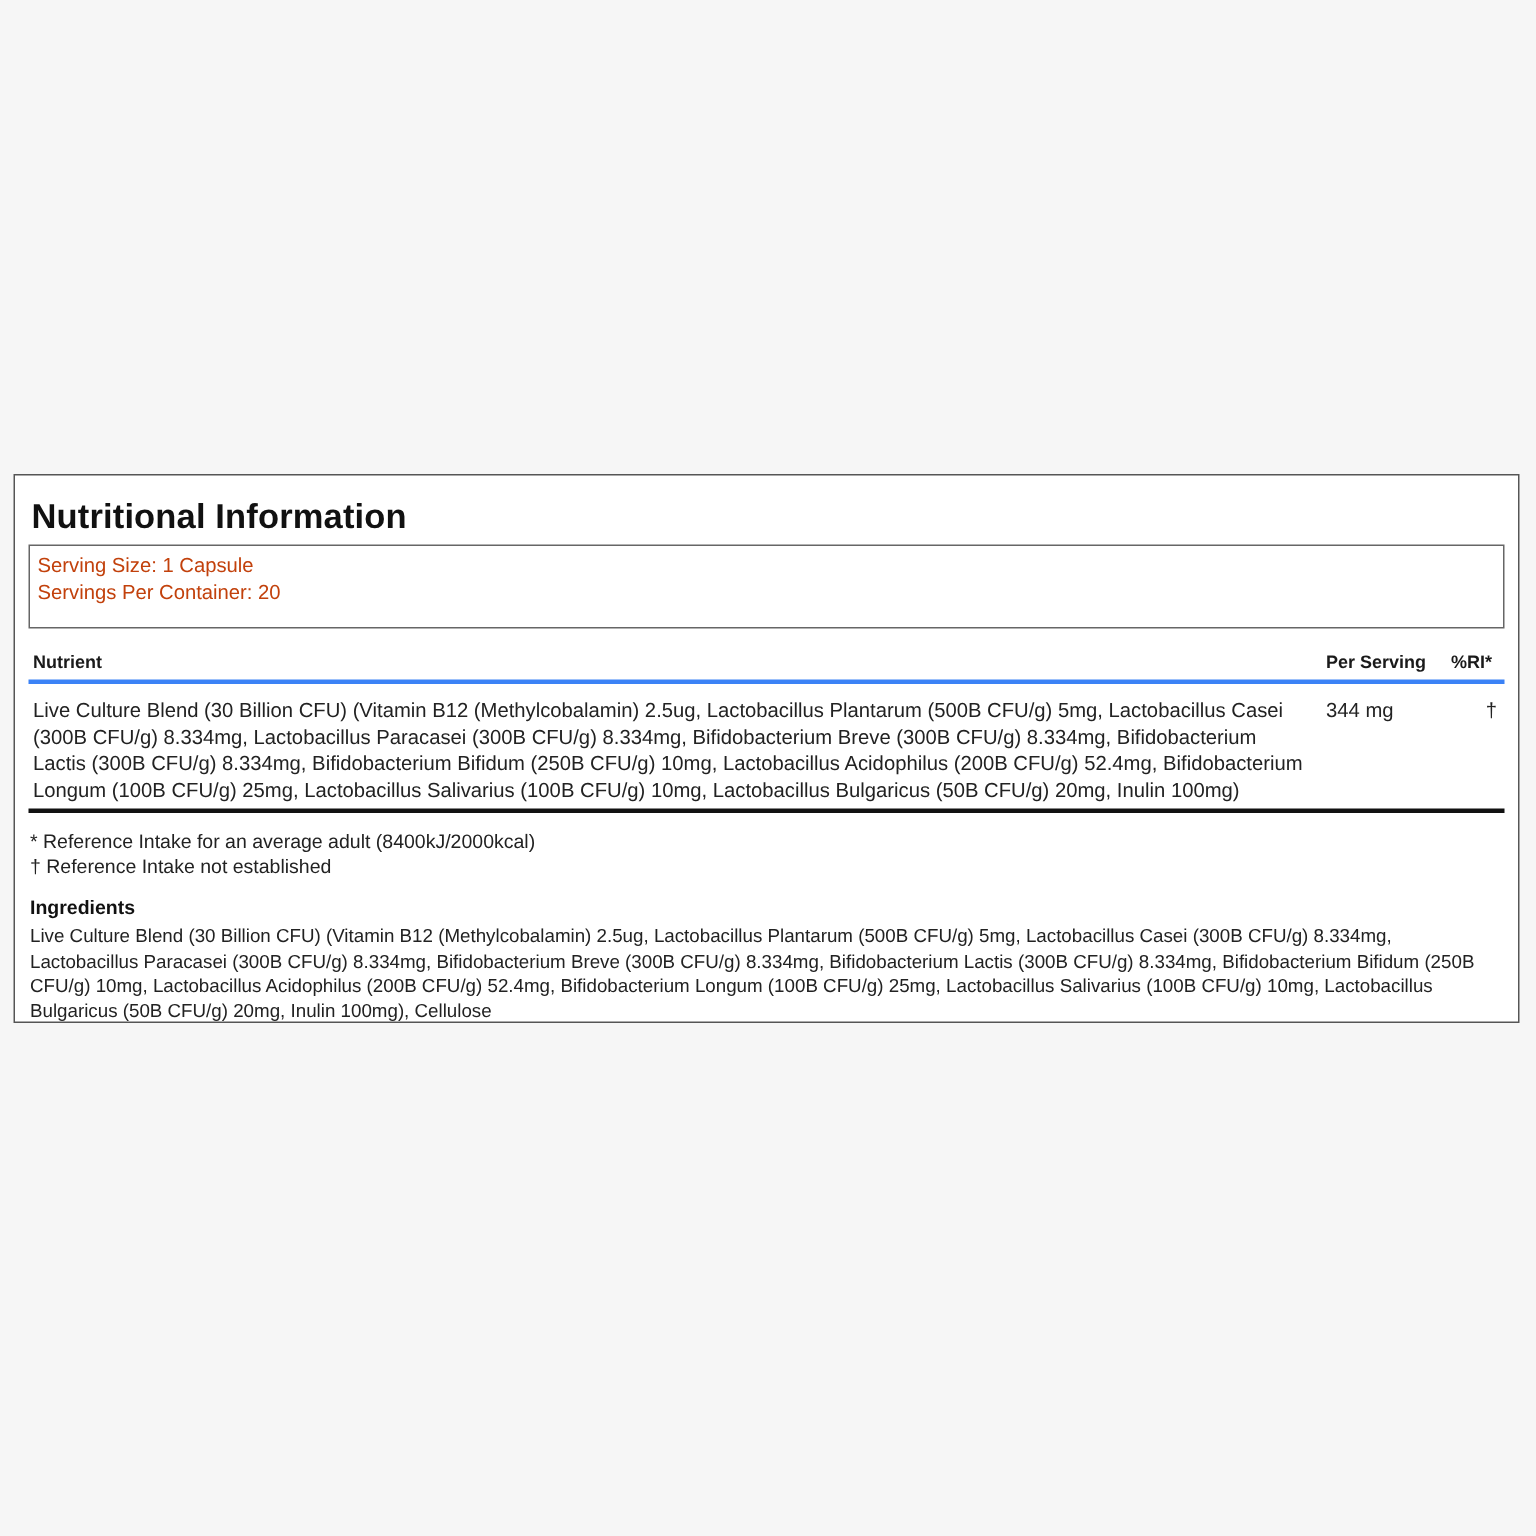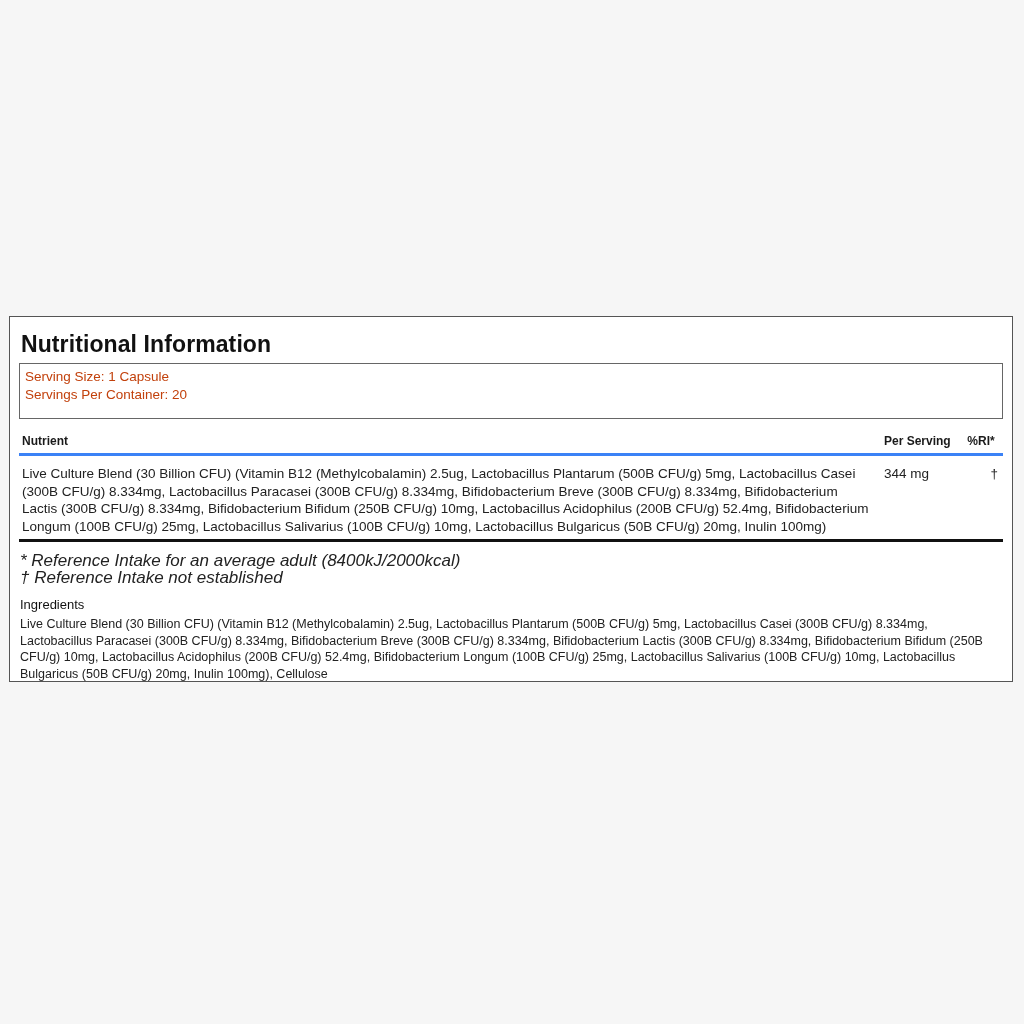--- a/index.html
+++ b/index.html
@@ -63,29 +63,28 @@
     font-size: 13.5px;
     line-height: 17.5px;
     border-bottom: 3px solid #111;
     color: #222;
   }
   .table-row .cell-name { flex: 1; padding-right: 8px; }
   .table-row .cell-per { width: 78px; }
   .table-row .cell-ri { width: 38px; text-align: right; padding-right: 2px; box-sizing: border-box; }
   .footnotes {
     margin-top: 10px;
-    font-style: italic;
-    font-size: 17px;
+    font-size: 13px;
     line-height: 17px;
     padding-left: 1px;
     color: #222;
   }
   .ingredients-title {
     margin-top: 11px;
-    font-weight: normal;
+    font-weight: bold;
     font-size: 13px;
     line-height: 16px;
     padding-left: 1px;
     color: #111;
   }
   .ingredients-text {
     margin-top: 3px;
     font-size: 12.5px;
     line-height: 16.5px;
     padding-left: 1px;

